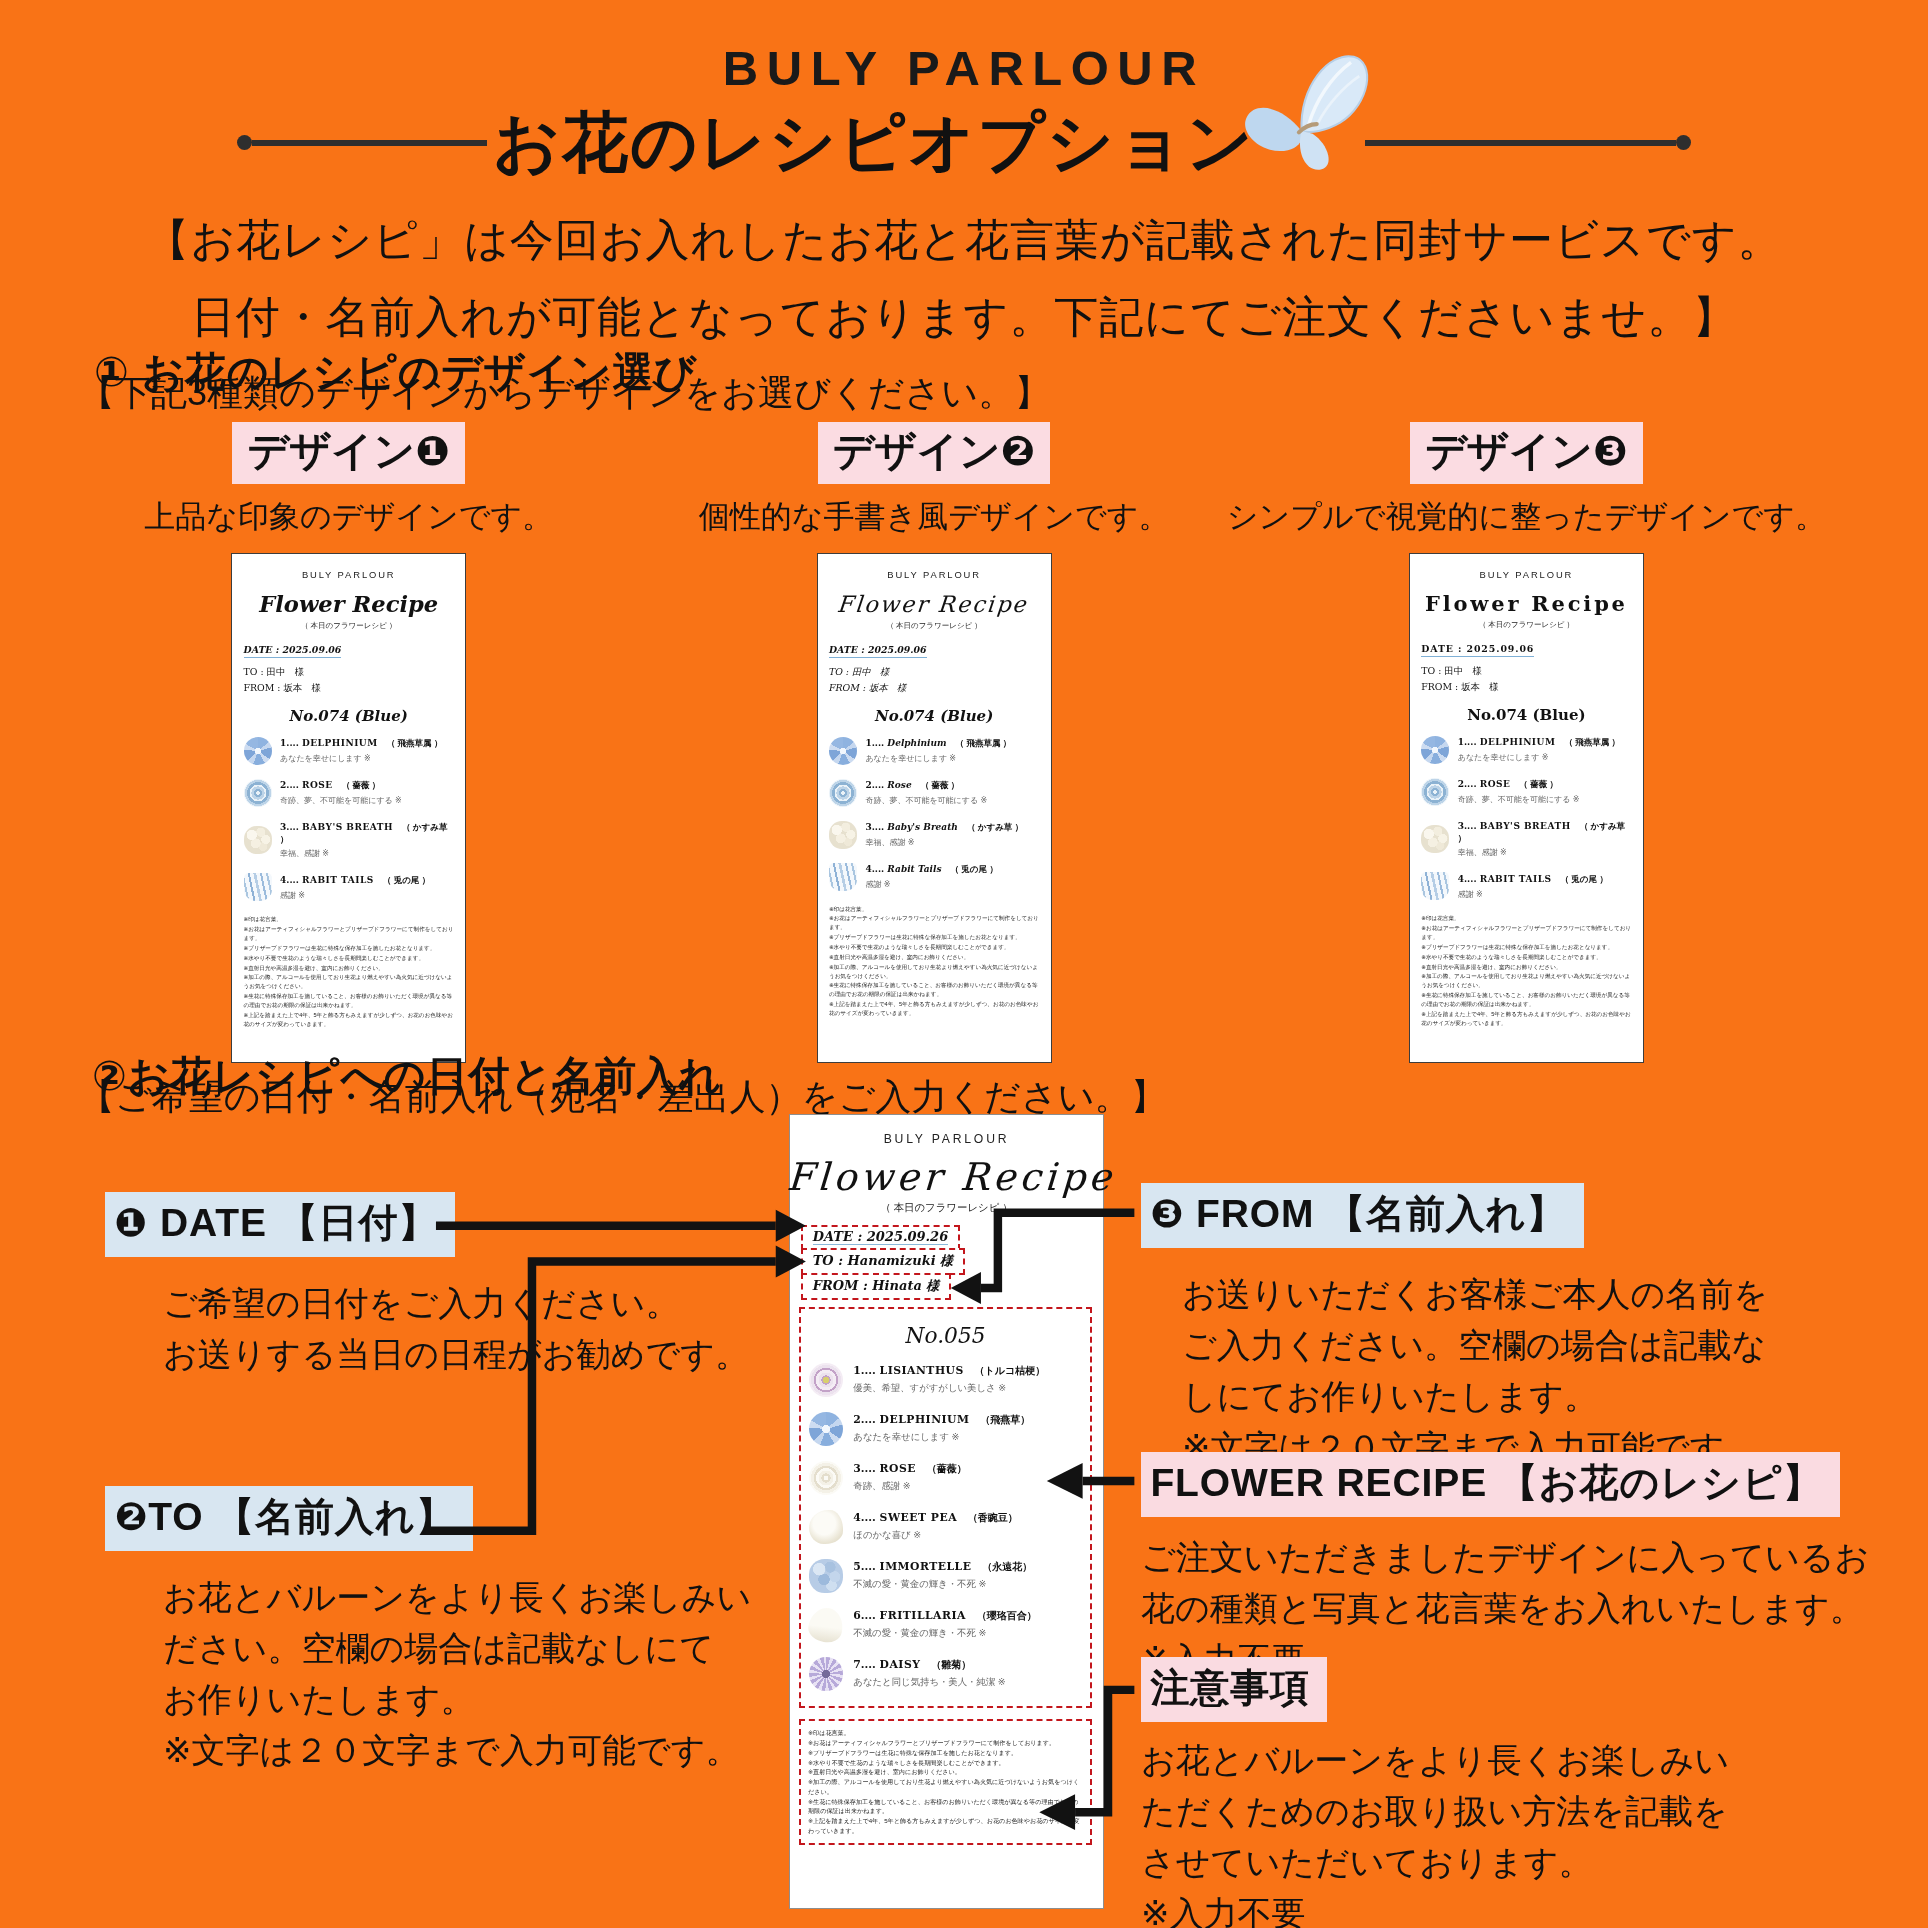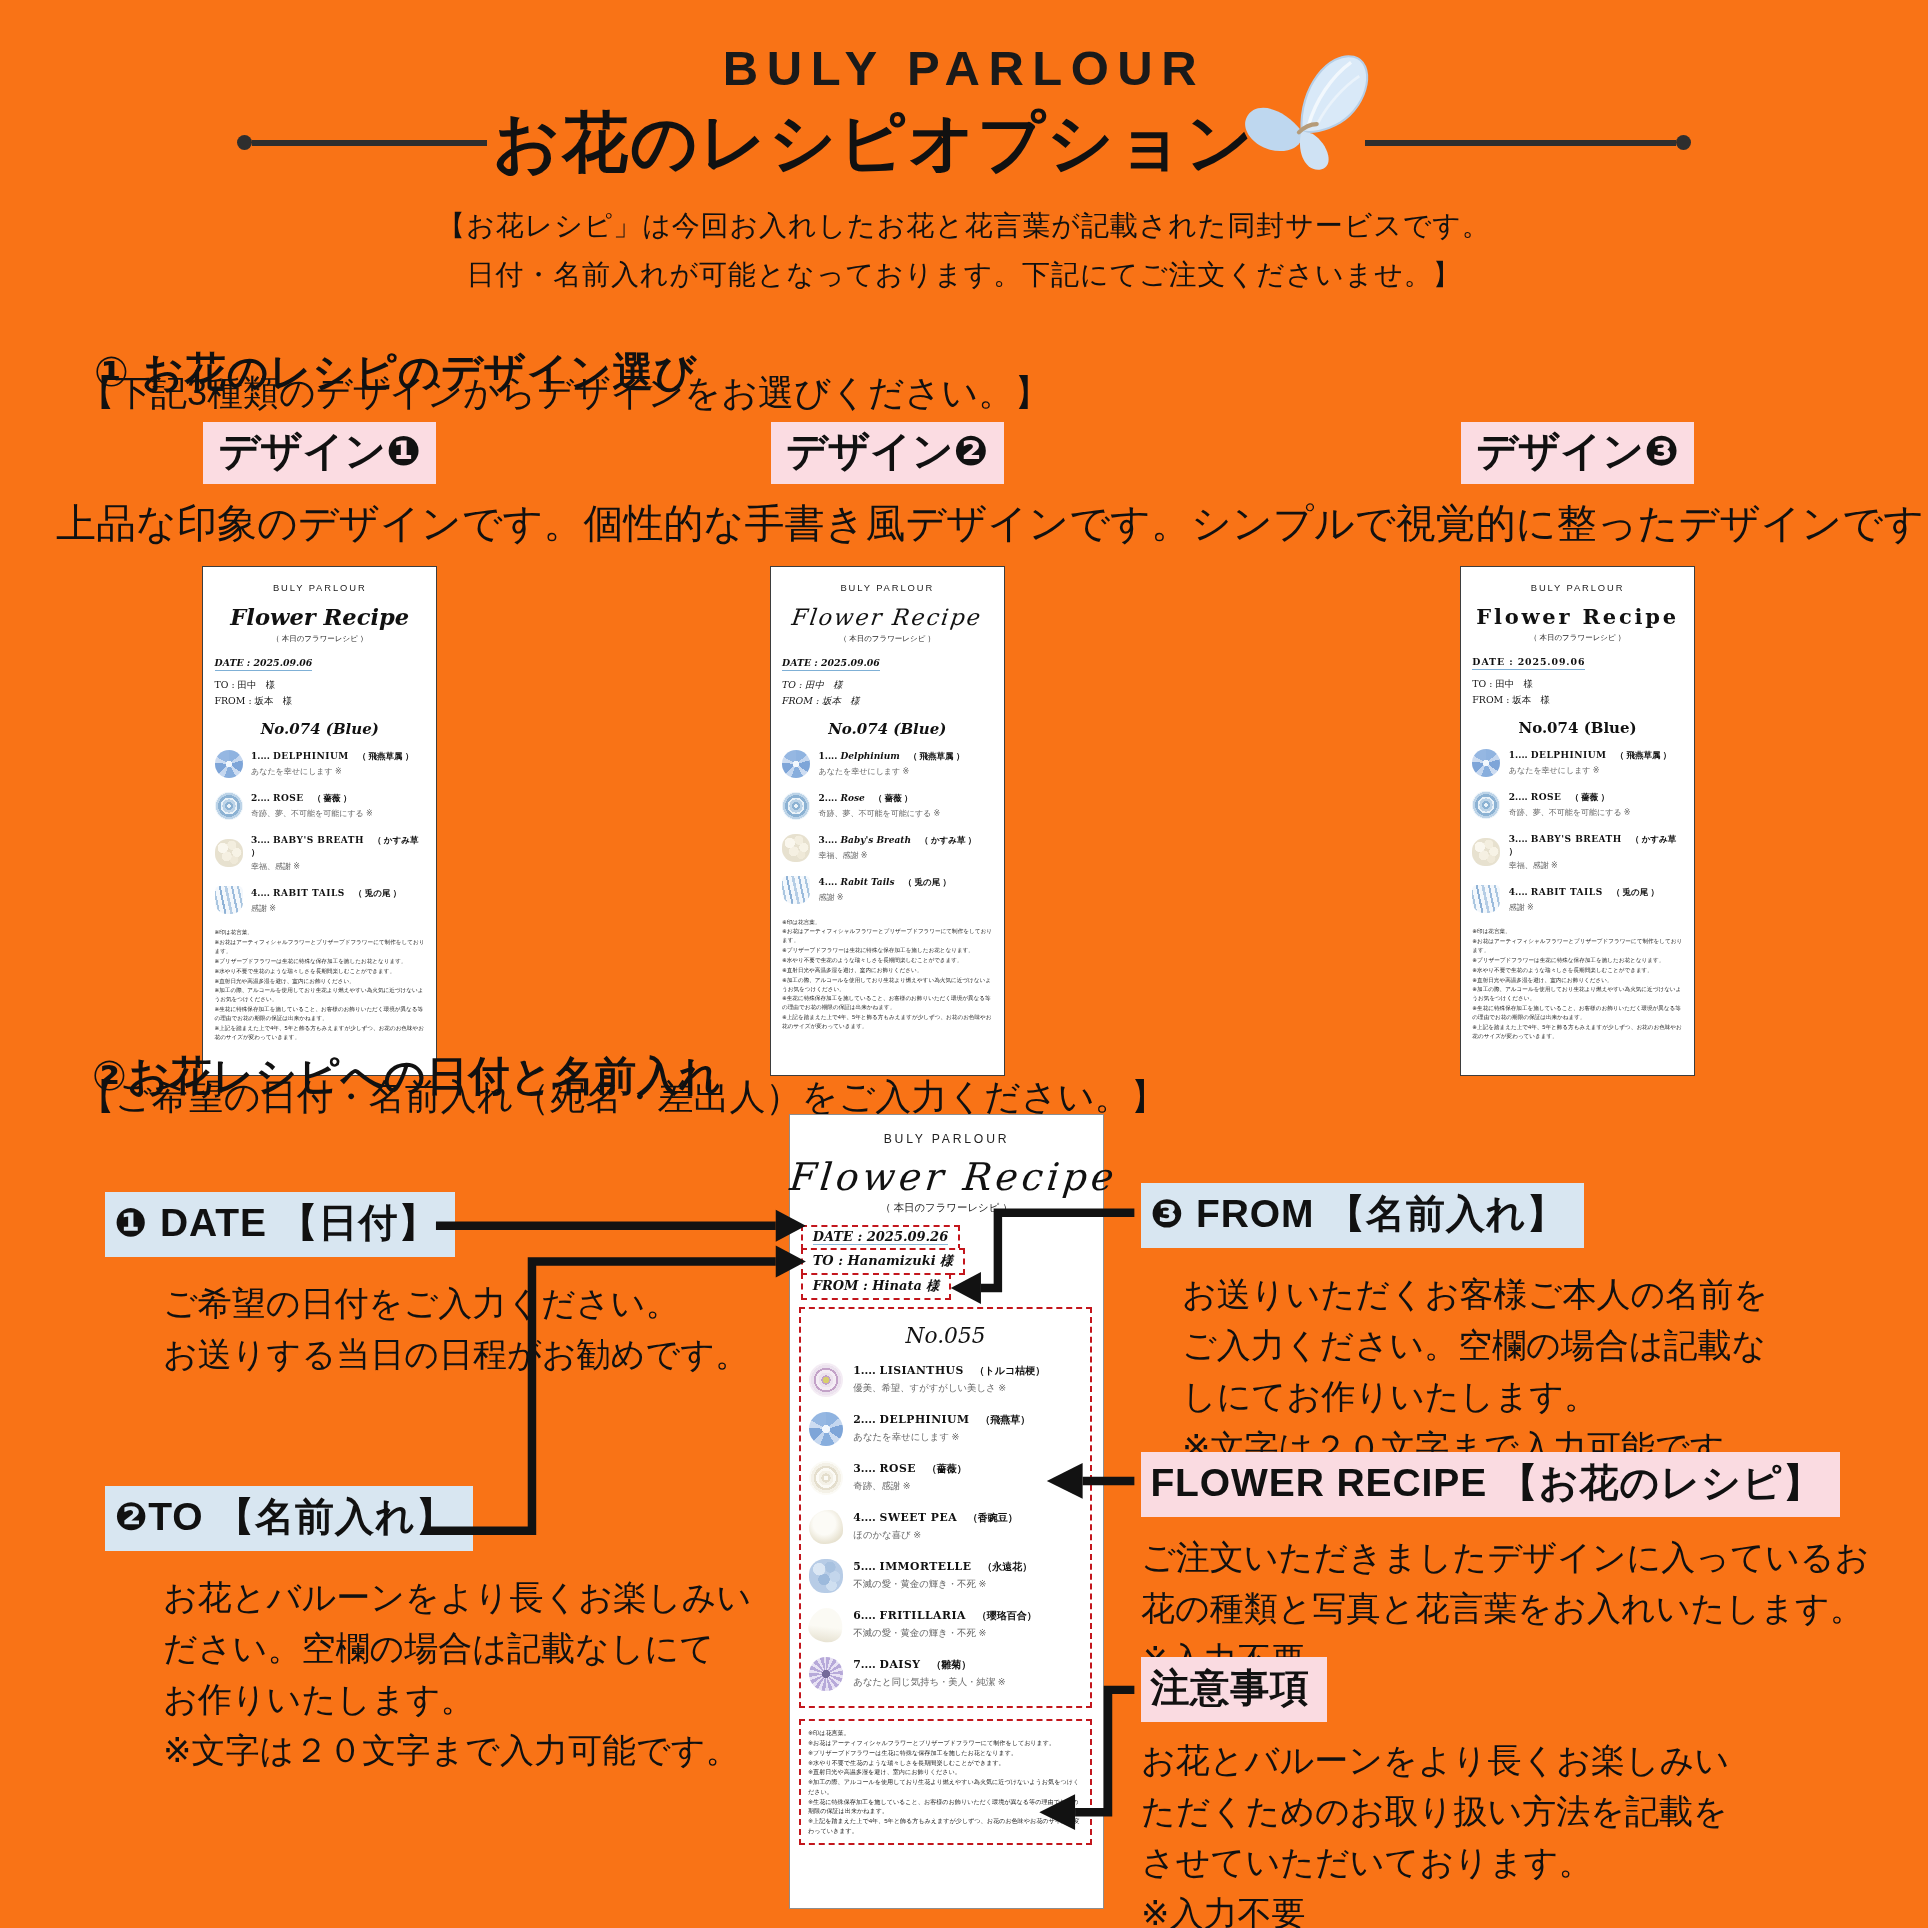--- a/index.html
+++ b/index.html
@@ -8,31 +8,31 @@
 
   
   .hdr{position:absolute;top:40px;left:0;width:100%;text-align:center;}
   .brand{font-size:49px;font-weight:700;letter-spacing:8.5px;color:#1a1a1a;}
   .title-row{display:flex;align-items:center;justify-content:center;margin-top:1.9px;}
   .decor-dot{width:15px;height:15px;border-radius:50%;background:#2e2e2e;flex:none;}
   .decor-line{height:6.6px;background:#2e2e2e;flex:none;}
   .w250{width:235px;} .w330{width:311px;}
   h1.main-title{font-size:66px;font-weight:800;letter-spacing:1.9px;margin:0 5.6px;white-space:nowrap;}
   .butterfly{margin:-56px -19px 0 -28px;flex:none;}
-  .hdr-desc{font-size:28px;line-height:1.75;margin-top:13px;letter-spacing:0.9px;}
+  .hdr-desc{font-size:44px;line-height:1.75;margin-top:13px;letter-spacing:0.9px;}
 
   
   .sec-h{position:absolute;font-size:41px;font-weight:800;letter-spacing:0.9px;white-space:nowrap;}
   .sec-note{position:absolute;font-size:36px;white-space:nowrap;}
 
   
   .cols{position:absolute;left:56px;top:422px;width:1770px;display:flex;}
   .col{flex:1;display:flex;flex-direction:column;align-items:center;}
   .design-label{font-size:41px;font-weight:800;background:#fbdce2;padding:1.9px 15px 5.6px;white-space:nowrap;}
-  .design-desc{font-size:40px;margin-top:11.3px;white-space:nowrap;}
+  .design-desc{font-size:31px;margin-top:11.3px;white-space:nowrap;}
 
   
   .mini-card{width:235px;height:510px;box-sizing:border-box;border:1.9px solid #3d3d3d;background:#fff;
              margin-top:15px;padding:15px 11.3px;text-align:left;overflow:hidden;}
   .c-brand{font-size:9.4px;letter-spacing:1.9px;text-align:center;color:#222;}
   .c-title{text-align:center;font-size:22.6px;margin-top:11.3px;font-family:"DejaVu Serif","Liberation Serif",serif;
            font-weight:700;font-style:italic;white-space:nowrap;}
   .c-sub{text-align:center;font-size:7.5px;margin-top:3.8px;color:#222;}
   .c-date{display:table;font-size:9.4px;font-weight:700;margin-top:13px;padding-bottom:1.9px;
           border-bottom:1.4px solid #7fb0d6;font-style:italic;font-family:"DejaVu Serif",serif;}

